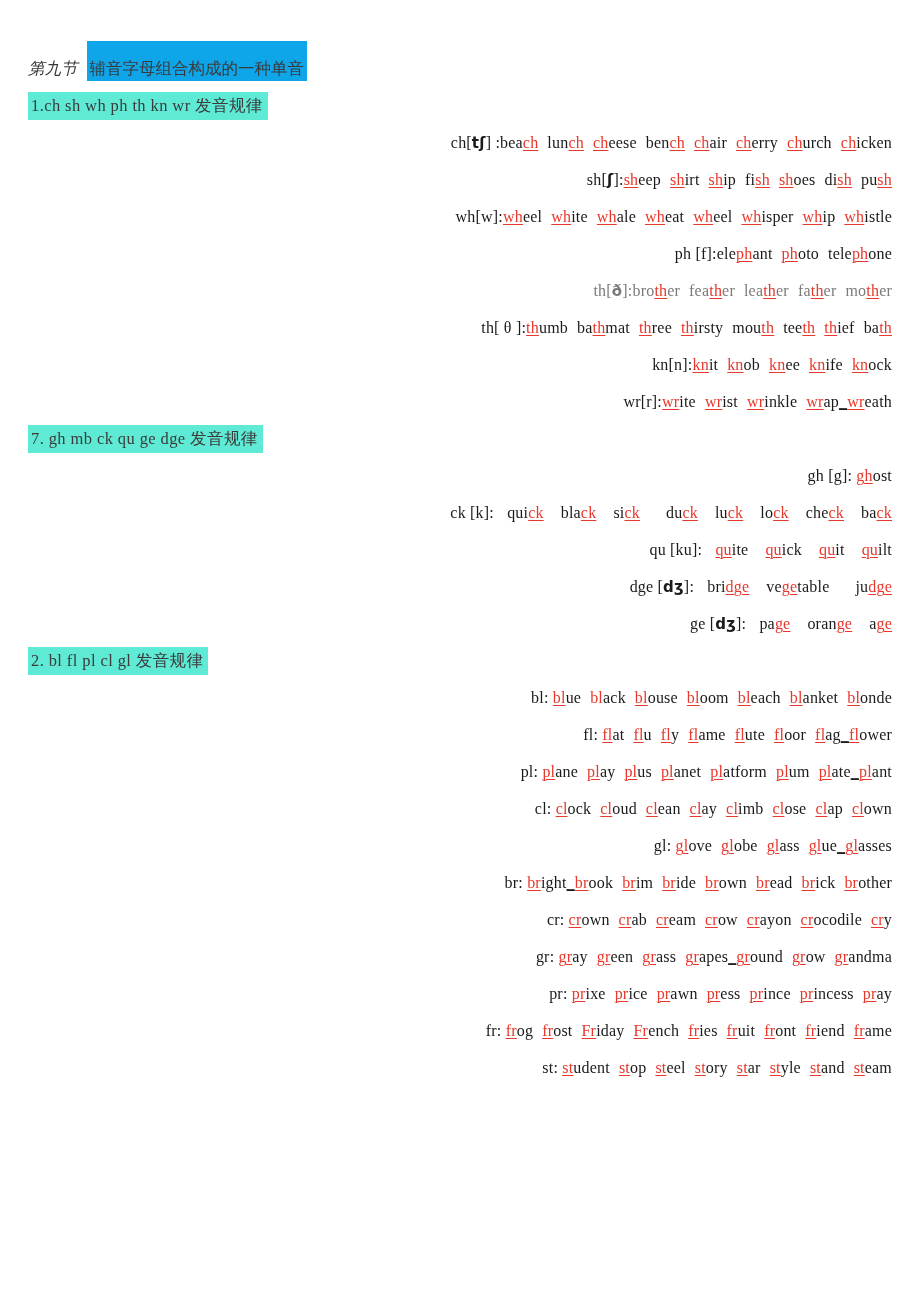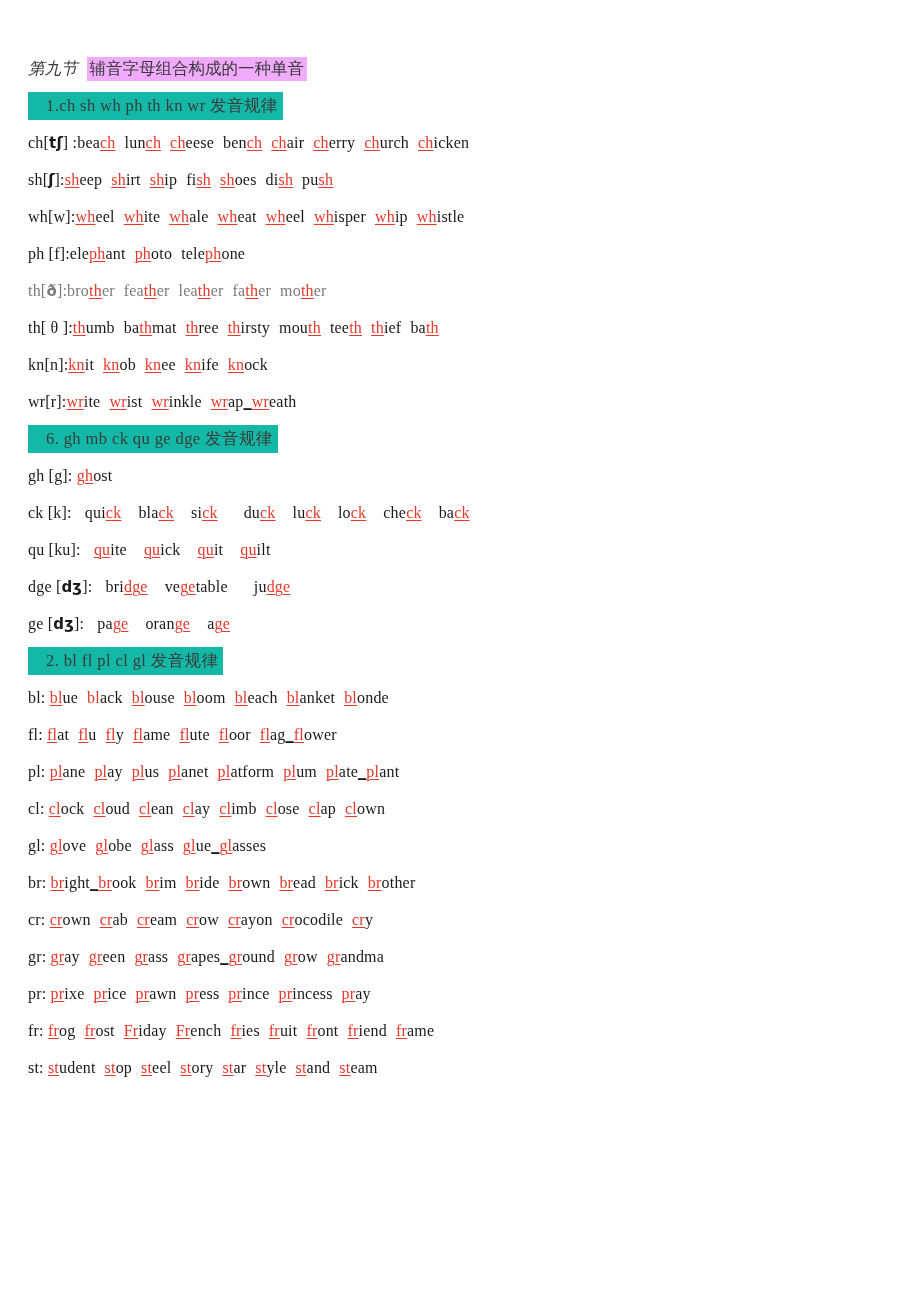--- a/index.html
+++ b/index.html
@@ -28,44 +28,45 @@
     line-height: 37px;
     height: 37px;
     white-space: nowrap;
     color: #3a3a3a;
   }
   .doc-title .plain {
     font-family: "Liberation Serif", "DejaVu Serif", serif;
     font-style: italic;
   }
   .hl {
-    background: #f0abfc;
-    padding: 2px 3px 3px 3px;
+    background: #0ea5e9;
+    padding: 18px 3px 3px 3px;
   }
   .sec-head {
     font-size: 16.5px;
     line-height: 37px;
     height: 37px;
     white-space: nowrap;
     color: #3b3b3b;
   }
   .sec-head .hl {
-    background: #14b8a6;
-    padding: 4px 5px 5px 18px;
+    background: #5eead4;
+    padding: 4px 5px 5px 3px;
     letter-spacing: 0.4px;
     text-align: right;
   }
   
   .rule-line {
     font-size: 16px;
     line-height: 37px;
     height: 37px;
     white-space: nowrap;
     color: #1a1a1a;
     letter-spacing: 0.2px;
+    text-align: right;
   }
   .rule-line.faint {
     color: #7b7b7b;
   }
   .rule-line .lead {
     letter-spacing: 0.2px;
   }
   .ipa {
     font-weight: bold;
     font-family: "DejaVu Sans", sans-serif;
@@ -121,21 +122,21 @@
   <div class="rule-line"><span class="lead">ph [<span class="ipa-plain">f</span>]:</span><span class="k">ele</span><span class="r">ph</span><span class="k">ant</span><span class="gap"></span><span class="r">ph</span><span class="k">oto</span><span class="gap"></span><span class="k">tele</span><span class="r">ph</span><span class="k">one</span></div>
 
   <div class="rule-line faint"><span class="lead">th[<span class="ipa">ð</span>]:</span><span class="k">bro</span><span class="r">th</span><span class="k">er</span><span class="gap"></span><span class="k">fea</span><span class="r">th</span><span class="k">er</span><span class="gap"></span><span class="k">lea</span><span class="r">th</span><span class="k">er</span><span class="gap"></span><span class="k">fa</span><span class="r">th</span><span class="k">er</span><span class="gap"></span><span class="k">mo</span><span class="r">th</span><span class="k">er</span></div>
 
   <div class="rule-line"><span class="lead">th[ <span class="ipa-plain">θ</span> ]:</span><span class="r">th</span><span class="k">umb</span><span class="gap"></span><span class="k">ba</span><span class="r">th</span><span class="k">mat</span><span class="gap"></span><span class="r">th</span><span class="k">ree</span><span class="gap"></span><span class="r">th</span><span class="k">irsty</span><span class="gap"></span><span class="k">mou</span><span class="r">th</span><span class="gap"></span><span class="k">tee</span><span class="r">th</span><span class="gap"></span><span class="r">th</span><span class="k">ief</span><span class="gap"></span><span class="k">ba</span><span class="r">th</span></div>
 
   <div class="rule-line"><span class="lead">kn[<span class="ipa-plain">n</span>]:</span><span class="r">kn</span><span class="k">it</span><span class="gap"></span><span class="r">kn</span><span class="k">ob</span><span class="gap"></span><span class="r">kn</span><span class="k">ee</span><span class="gap"></span><span class="r">kn</span><span class="k">ife</span><span class="gap"></span><span class="r">kn</span><span class="k">ock</span></div>
 
   <div class="rule-line"><span class="lead">wr[<span class="ipa-plain">r</span>]:</span><span class="r">wr</span><span class="k">ite</span><span class="gap"></span><span class="r">wr</span><span class="k">ist</span><span class="gap"></span><span class="r">wr</span><span class="k">inkle</span><span class="gap"></span><span class="r">wr</span><span class="k">ap</span><span class="join">_</span><span class="r">wr</span><span class="k">eath</span></div>
 
-  <div class="sec-head"><span class="hl">6. gh mb ck qu ge dge  发音规律</span></div>
+  <div class="sec-head"><span class="hl">7. gh mb ck qu ge dge  发音规律</span></div>
 
   <div class="rule-line"><span class="lead">gh [<span class="ipa-plain">g</span>]: </span><span class="r">gh</span><span class="k">ost</span></div>
 
 
   <div class="rule-line"><span class="lead">ck [<span class="ipa-plain">k</span>]: </span><span class="gap"></span><span class="k">qui</span><span class="r">ck</span><span class="gap-wide"></span><span class="k">bla</span><span class="r">ck</span><span class="gap-wide"></span><span class="k">si</span><span class="r">ck</span><span class="gap-wide"></span><span class="gap"></span><span class="k">du</span><span class="r">ck</span><span class="gap-wide"></span><span class="k">lu</span><span class="r">ck</span><span class="gap-wide"></span><span class="k">lo</span><span class="r">ck</span><span class="gap-wide"></span><span class="k">che</span><span class="r">ck</span><span class="gap-wide"></span><span class="k">ba</span><span class="r">ck</span></div>
 
   <div class="rule-line"><span class="lead">qu [<span class="ipa-plain">ku</span>]: </span><span class="gap"></span><span class="r">qu</span><span class="k">ite</span><span class="gap-wide"></span><span class="r">qu</span><span class="k">ick</span><span class="gap-wide"></span><span class="r">qu</span><span class="k">it</span><span class="gap-wide"></span><span class="r">qu</span><span class="k">ilt</span></div>
 
   <div class="rule-line"><span class="lead">dge [<span class="ipa">dʒ</span>]: </span><span class="gap"></span><span class="k">bri</span><span class="r">dge</span><span class="gap-wide"></span><span class="k">ve</span><span class="r">ge</span><span class="k">table</span><span class="gap-wide"></span><span class="gap"></span><span class="k">ju</span><span class="r">dge</span></div>
 

